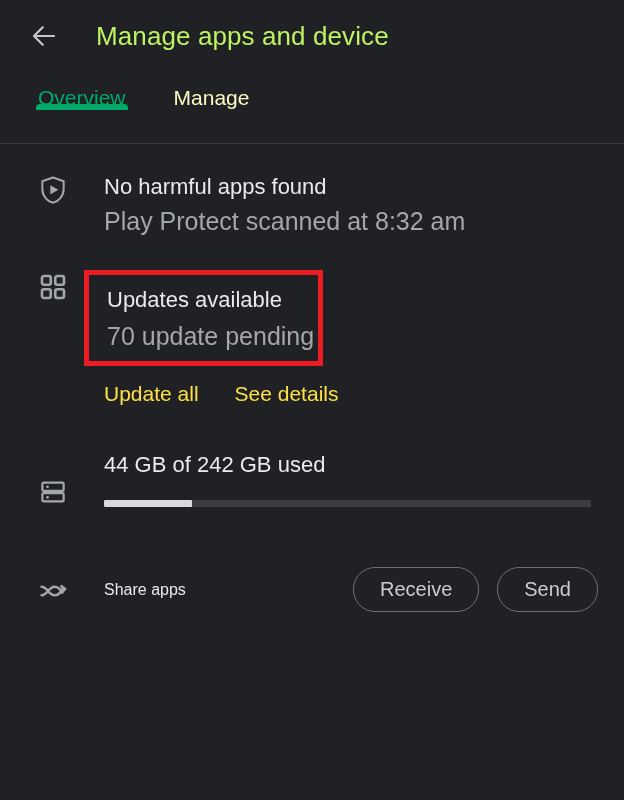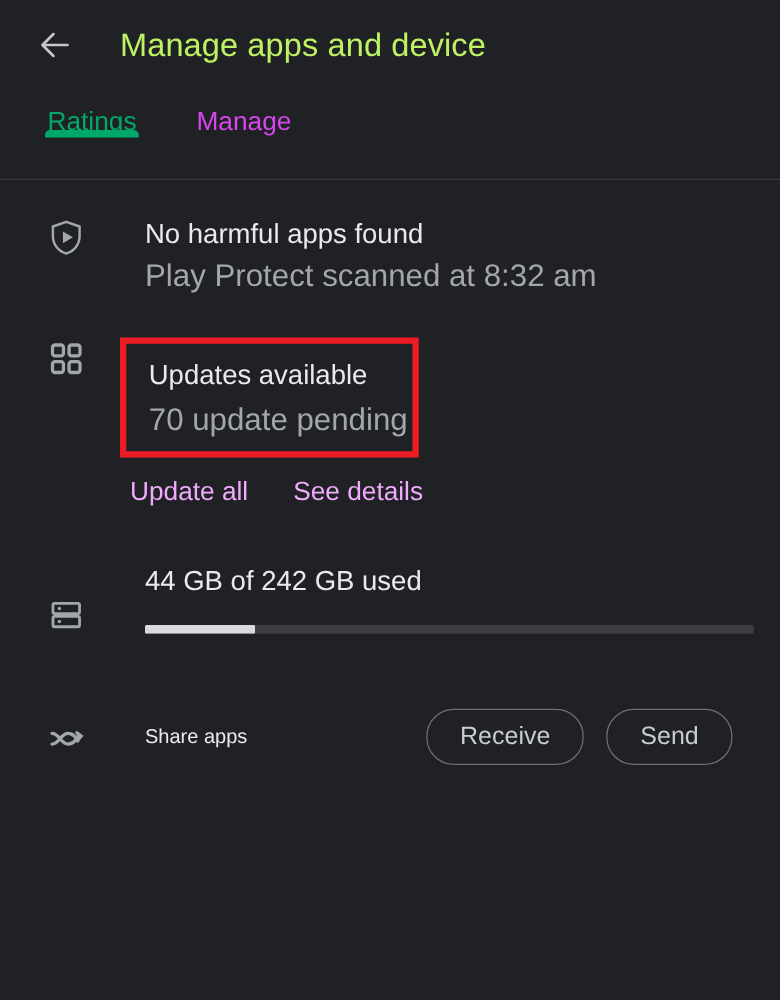--- a/index.html
+++ b/index.html
@@ -53,21 +53,21 @@
   }
   .tab {
     position: relative;
     font-size: 21px;
     padding: 14px 2px 0 2px;
     margin-right: 44px;
     cursor: pointer;
     white-space: nowrap;
   }
   .tab.active { color: #00a96a; }
-  .tab.inactive { color: #d946ef; }
+  .tab.inactive { color: #fef9c3; }
   .tab-underline {
     position: absolute;
     left: 0;
     bottom: 0;
     height: 6px;
     border-radius: 4px 4px 0 0;
     background: #00a96a;
     width: 100%;
   }
   .tabs-divider {
@@ -79,24 +79,23 @@
     background: #3a3b3e;
   }
 
   
   .content { padding-top: 6px; }
 
   .row {
     display: flex;
     align-items: flex-start;
     padding-left: 30px;
-    padding-right: 38px;
+    padding-right: 26px;
     box-sizing: border-box;
     position: relative;
-    gap: 12px;
   }
   .row-icon {
     width: 46px;
     flex: 0 0 46px;
     display: flex;
     justify-content: center;
     padding-top: 2px;
   }
   .row-icon svg { display: block; }
   .row-body {
@@ -134,21 +133,21 @@
   .updates-box .row-title { line-height: 30px; }
   .updates-box .row-sub { margin-top: 6px; }
 
   .actions {
     margin-top: 16px;
     padding-left: 104px;
     display: flex;
   }
   .action-link {
     font-size: 21px;
-    color: #f0abfc;
+    color: #fde047;
     margin-right: 36px;
     cursor: pointer;
     white-space: nowrap;
   }
 
   
   .row-storage { margin-top: 44px; align-items: flex-end; }
   .storage-bar {
     margin-top: 20px;
     height: 7px;
@@ -211,21 +210,21 @@
         <line x1="20" y1="12" x2="4.5" y2="12"></line>
         <polyline points="11,5 4,12 11,19"></polyline>
       </svg>
     </span>
   </div>
   <div class="appbar-title">Manage apps and device</div>
 </div>
 
 <div class="tabs">
   <div class="tab active">
-    <span>Ratings</span>
+    <span>Overview</span>
     <span class="tab-underline"></span>
   </div>
   <div class="tab inactive">
     <span>Manage</span>
   </div>
   <div class="tabs-divider"></div>
 </div>
 
 <div class="content">
 

